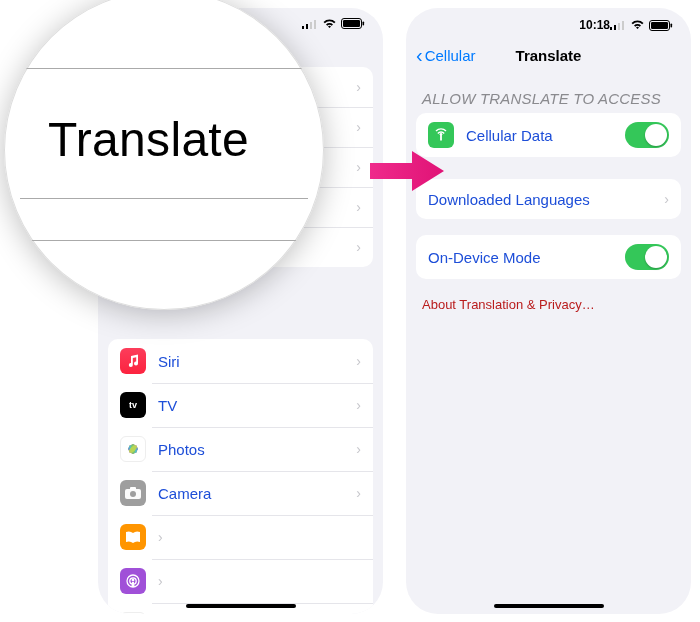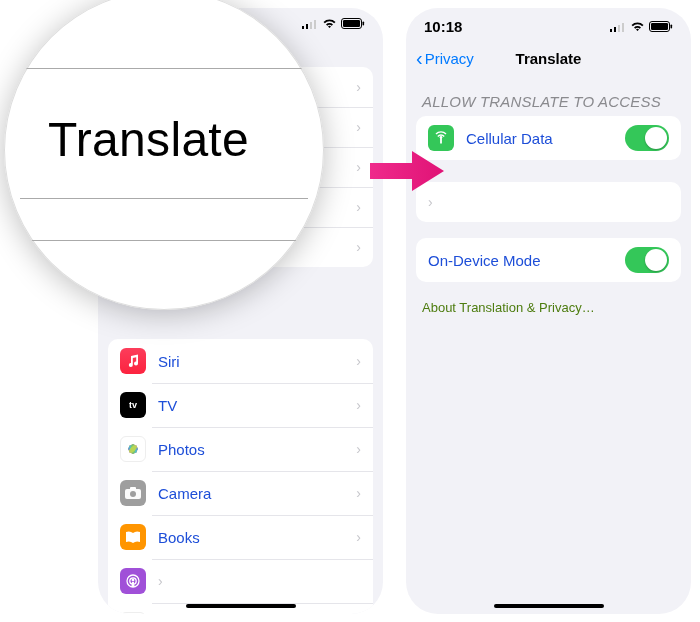--- a/index.html
+++ b/index.html
@@ -19,24 +19,24 @@
     background: #f2f2f7;
     border-radius: 32px;
     overflow: hidden;
   }
   .phone-left { left: 98px; }
   .phone-right { left: 406px; }
 
   
   .statusbar {
     display: flex;
-    justify-content: space-between;
+    justify-content: flex-end;
     align-items: center;
     padding: 10px 18px 4px 18px;
-    font-size: 15px;
+    font-size: 12px;
     font-weight: 600;
   }
   .status-right { display: flex; gap: 4px; align-items: center; }
   .status-icons svg { display: inline; }
 
   
   .nav {
     display: flex;
     align-items: center;
     justify-content: center;
@@ -114,21 +114,21 @@
     background: #34c759; position: relative; flex-shrink: 0;
   }
   .toggle::after {
     content:""; position:absolute; right:2px; top:2px;
     width:22px; height:22px; border-radius:50%; background:#fff;
     box-shadow: 0 1px 2px rgba(0,0,0,.25);
   }
 
   .link-row {
     font-size: 13px;
-    color: #4d7c0f;
+    color: #b91c1c;
     padding: 18px 16px;
   }
 
   
   .home-ind {
     position: absolute;
     bottom: 6px;
     left: 50%;
     transform: translateX(-50%);
     width: 110px;
@@ -291,21 +291,20 @@
       </span>
       <span class="label">Camera</span>
       <span class="chev">›</span>
     </div>
     <div class="row">
       <span class="icon ic-books">
         <svg width="16" height="13" viewBox="0 0 16 13">
             <path d="M1 1 Q5 -0.5 8 2 Q11 -0.5 15 1 V11 Q11 9.5 8 12 Q5 9.5 1 11 Z" fill="#fff"></path>
           </svg>
       </span>
-      <span class="label">Books</span>
       <span class="chev">›</span>
     </div>
     <div class="row">
       <span class="icon ic-podcasts">
         <svg width="16" height="16" viewBox="0 0 16 16">
             <circle cx="8" cy="8" r="6" fill="none" stroke="#fff" stroke-width="1.3"></circle>
             <circle cx="8" cy="8" r="3.2" fill="none" stroke="#fff" stroke-width="1.3"></circle>
             <circle cx="8" cy="7" r="1.4" fill="#fff"></circle>
             <path d="M7 9 h2 l.6 5 h-3.2 z" fill="#fff"></path>
           </svg>
@@ -340,21 +339,21 @@
           <rect x="0.5" y="0.5" width="20" height="10" rx="2.5" fill="none" stroke="#000"></rect>
           <rect x="2" y="2" width="17" height="7" rx="1.2" fill="#000"></rect>
           <rect x="21.5" y="3.5" width="1.6" height="4" rx="0.8" fill="#000"></rect>
         </svg>
     </span>
   </div>
 
   <div class="nav">
     <div class="nav-back">
       <span style="font-size:20px;font-weight:500;">‹</span>
-      <span>Privacy</span>
+      <span>Cellular</span>
     </div>
     <div class="nav-title">Translate</div>
   </div>
 
   <div class="section-header">ALLOW TRANSLATE TO ACCESS</div>
   <div class="group">
     <div class="row">
       <span class="icon ic-cell">
         <svg width="16" height="14" viewBox="0 0 16 14">
             <path d="M3 3 A7 7 0 0 1 13 3" stroke="#fff" stroke-width="1.4" fill="none"></path>
@@ -365,20 +364,21 @@
       </span>
       <span class="label">Cellular Data</span>
       <span class="toggle"></span>
     </div>
   </div>
 
   <div style="height:22px"></div>
 
   <div class="group">
     <div class="row">
+      <span class="label">Downloaded Languages</span>
       <span class="chev">›</span>
     </div>
   </div>
 
   <div style="height:16px"></div>
 
   <div class="group">
     <div class="row">
       <span class="label">On-Device Mode</span>
       <span class="toggle"></span>

